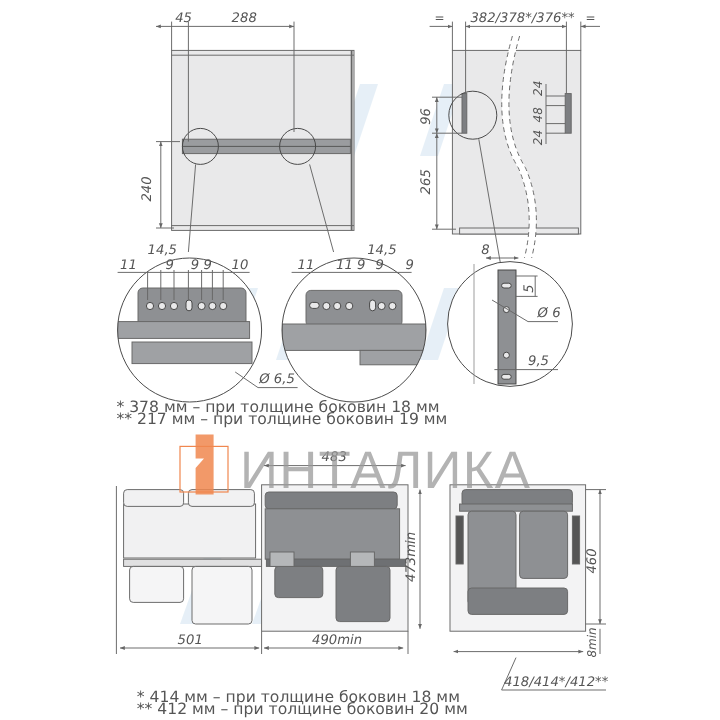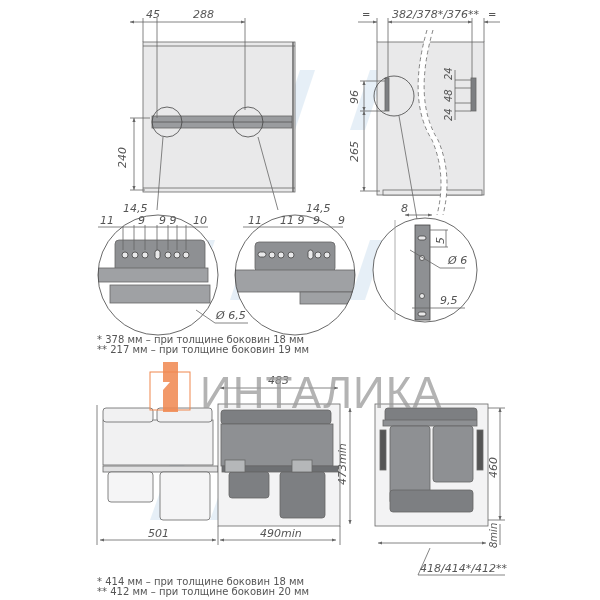--- a/index.html
+++ b/index.html
@@ -1,20 +1,20 @@
 <!DOCTYPE html>
 <html><head>
 <meta charset="utf-8">
 <style>
   html,body{margin:0;padding:0;background:#ffffff;}
   body{width:600px;height:600px;position:relative;overflow:hidden;font-family:"DejaVu Sans",sans-serif;}
   svg{position:absolute;left:0;top:0;}
   .dim{font-family:"DejaVu Sans",sans-serif;font-style:italic;font-size:11px;fill:#555;}
   .dim-sm{font-family:"DejaVu Sans",sans-serif;font-style:italic;font-size:10px;fill:#555;}
-  .note{position:absolute;font-family:"DejaVu Sans",sans-serif;font-size:10px;color:#555;line-height:10px;white-space:nowrap;}
+  .note{position:absolute;font-family:"DejaVu Sans",sans-serif;font-size:13px;color:#555;line-height:10px;white-space:nowrap;}
   .brand{position:absolute;left:146px;top:362px;height:50px;display:flex;align-items:center;text-align:right;}
   .brand-text{font-family:"Liberation Sans",sans-serif;font-size:44px;color:#9a9a9a;letter-spacing:1px;opacity:.75;line-height:44px;}
 </style>
 </head>
 <body>
 
 <svg width="600" height="600" viewBox="0 0 600 600">
   <defs>
     <marker id="arr" markerWidth="6" markerHeight="6" refX="5" refY="3" orient="auto-start-reverse">
       <path d="M0,1 L5,3 L0,5 z" fill="#666"></path>
@@ -258,16 +258,16 @@
 
 <div class="brand" style="left:200px;top:368px;">
   <span class="brand-text">ИНТАЛИКА</span>
 </div>
 
 <div class="note" style="left:97px;top:335px;">
   <div>* 378 мм – при толщине боковин 18 мм</div>
   <div>** 217 мм – при толщине боковин 19 мм</div>
 </div>
 
-<div class="note" style="left:97px;top:577px;">
+<div class="note" style="left:114px;top:577px;">
   <div>* 414 мм – при толщине боковин 18 мм</div>
   <div>** 412 мм – при толщине боковин 20 мм</div>
 </div>
 
 </body></html>

